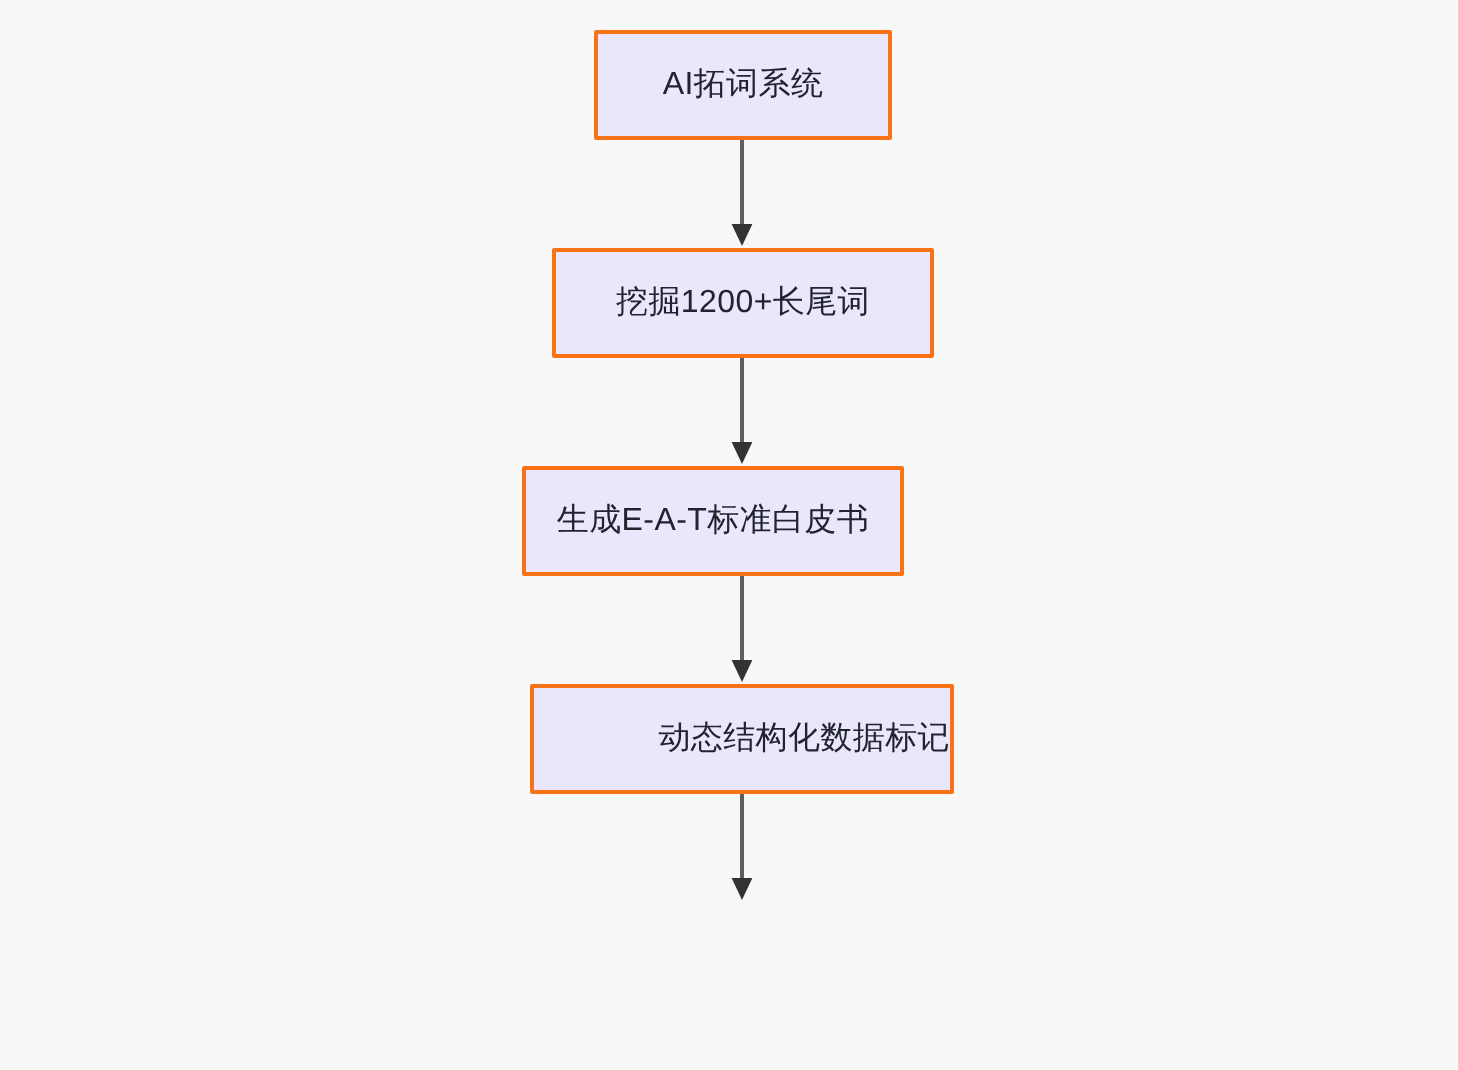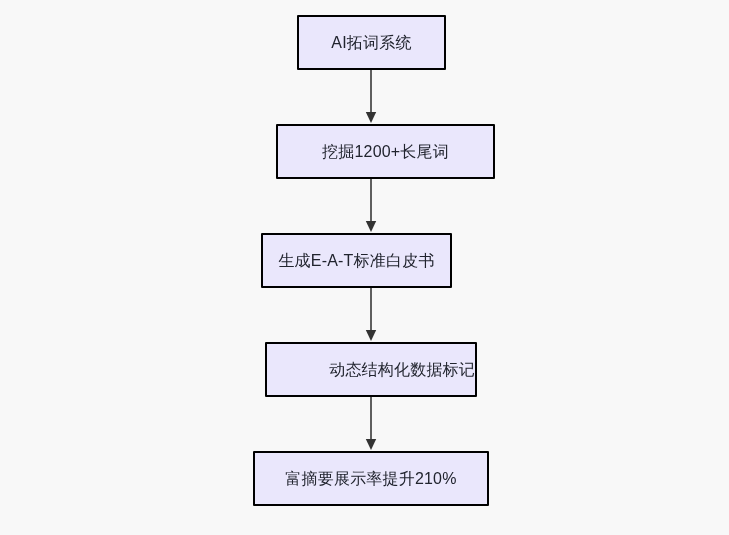--- a/index.html
+++ b/index.html
@@ -16,21 +16,21 @@
   #flowchart-canvas {
     position: relative;
     width: 729px;
     height: 535px;
   }
   .node {
     position: absolute;
     box-sizing: border-box;
     height: 55px;
     background: #eae7fc;
-    border: 2px solid #000000;
+    border: 2px solid #f97316;
     border-radius: 1px;
     display: flex;
     align-items: center;
     justify-content: center;
     color: #21242e;
     font-size: 16px;
     line-height: 1;
     letter-spacing: 0.2px;
     white-space: nowrap;
   }
@@ -77,29 +77,26 @@
     <svg width="14" height="54" viewBox="0 0 14 54" xmlns="http://www.w3.org/2000/svg">
       <line x1="7" y1="0" x2="7" y2="45" stroke="#5f5f5f" stroke-width="2"></line>
       <polygon points="7,53 1.8,42 12.2,42" fill="#333333"></polygon>
     </svg>
   </div>
 
   <div class="node" style="left:297px; top:15px; width:149px;">
     <span class="node-label">AI拓词系统</span>
   </div>
 
-  <div class="node" style="left:276px; top:124px; width:219px;">
+  <div class="node" style="left:276px; top:124px; width:191px;">
     <span class="node-label">挖掘1200+长尾词</span>
   </div>
 
   <div class="node" style="left:261px; top:233px; width:191px;">
     <span class="node-label">生成E-A-T标准白皮书</span>
   </div>
 
   <div class="node" style="left:265px; top:342px; width:212px;justify-content:flex-end;">
     <span class="node-label">动态结构化数据标记</span>
   </div>
 
-  <div class="node" style="left:253px; top:451px; width:236px;">
-    <span class="node-label">富摘要展示率提升210%</span>
-  </div>
 
 </div>
 
 </body></html>

